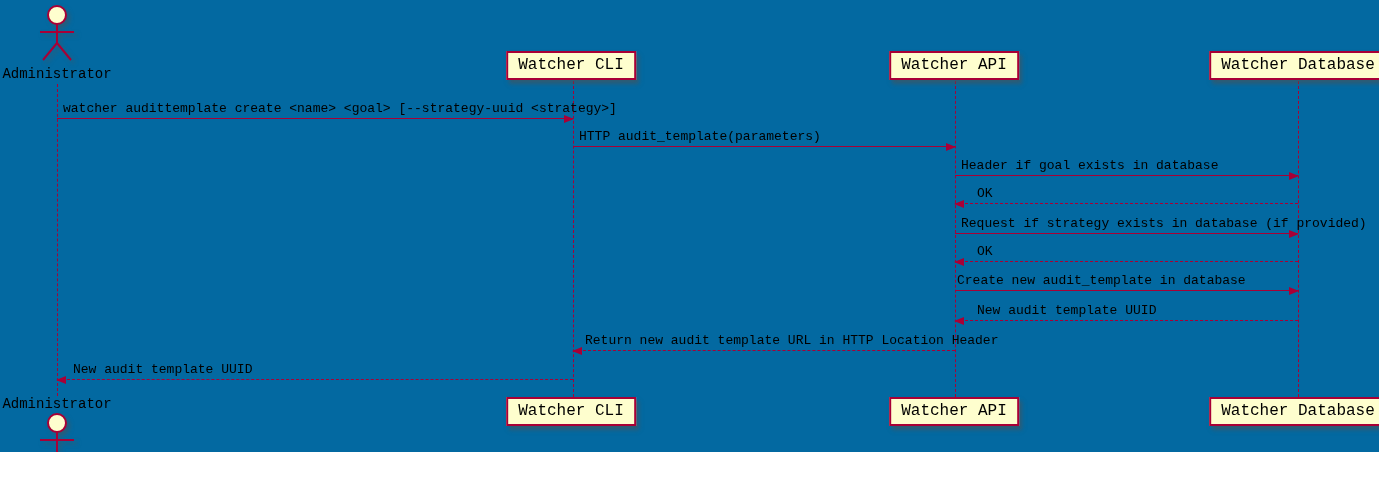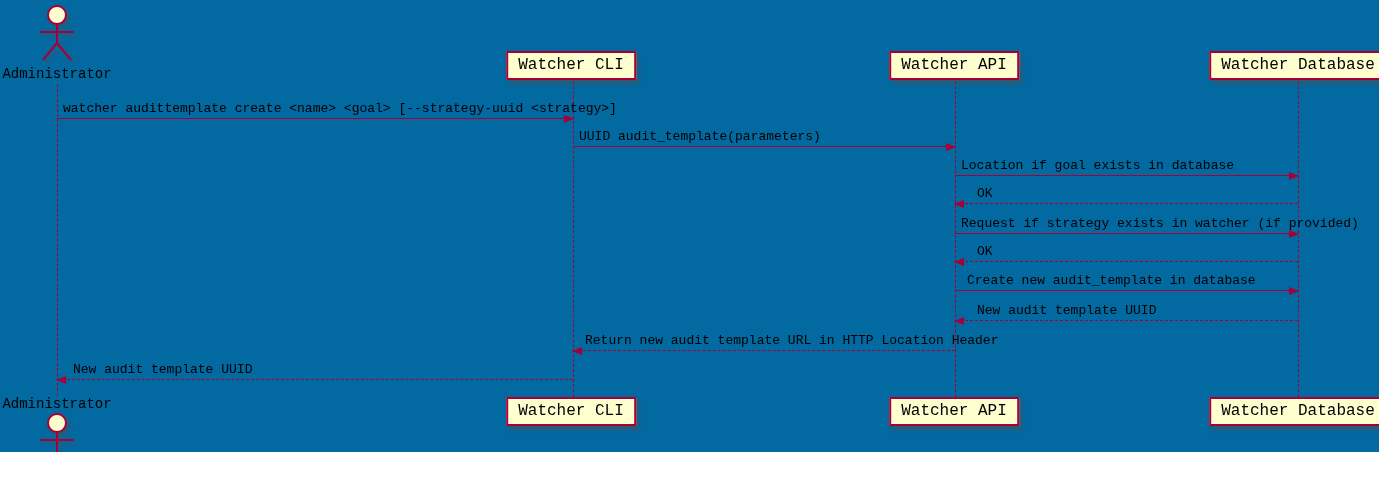--- a/index.html
+++ b/index.html
@@ -61,56 +61,56 @@
   <div class="pbox" style="left:1298px;top:51px;">Watcher Database</div>
 
   <div class="message" style="left:57px;top:118px;width:516px;">
     <div class="msg-label" style="left:6px;text-align:center;">watcher audittemplate create &lt;name&gt; &lt;goal&gt; [--strategy-uuid &lt;strategy&gt;]</div>
     <div class="msg-line solid">
         <span class="ah ah-right"></span>
       </div>
   </div>
 
   <div class="message" style="left:573px;top:146px;width:382px;">
-    <div class="msg-label" style="left:6px;">UUID audit_template(parameters)</div>
+    <div class="msg-label" style="left:6px;">HTTP audit_template(parameters)</div>
     <div class="msg-line solid">
         <span class="ah ah-right"></span>
       </div>
   </div>
 
   <div class="message" style="left:955px;top:175px;width:343px;">
-    <div class="msg-label" style="left:6px;">Location if goal exists in database</div>
+    <div class="msg-label" style="left:6px;">Header if goal exists in database</div>
     <div class="msg-line solid">
         <span class="ah ah-right"></span>
       </div>
   </div>
 
   <div class="message" style="left:955px;top:203px;width:343px;">
     <div class="msg-label" style="left:22px;">OK</div>
     <div class="msg-line dashed">
         <span class="ah ah-left"></span>
       </div>
   </div>
 
   <div class="message" style="left:955px;top:233px;width:343px;">
-    <div class="msg-label" style="left:6px;">Request if strategy exists in watcher (if provided)</div>
+    <div class="msg-label" style="left:6px;">Request if strategy exists in database (if provided)</div>
     <div class="msg-line solid">
         <span class="ah ah-right"></span>
       </div>
   </div>
 
   <div class="message" style="left:955px;top:261px;width:343px;">
     <div class="msg-label" style="left:22px;">OK</div>
     <div class="msg-line dashed">
         <span class="ah ah-left"></span>
       </div>
   </div>
 
   <div class="message" style="left:955px;top:290px;width:343px;">
-    <div class="msg-label" style="left:12px;text-align:right;">Create new audit_template in database</div>
+    <div class="msg-label" style="left:2px;text-align:right;">Create new audit_template in database</div>
     <div class="msg-line solid">
         <span class="ah ah-right"></span>
       </div>
   </div>
 
   <div class="message" style="left:955px;top:320px;width:343px;">
     <div class="msg-label" style="left:22px;">New audit template UUID</div>
     <div class="msg-line dashed">
         <span class="ah ah-left"></span>
       </div>

